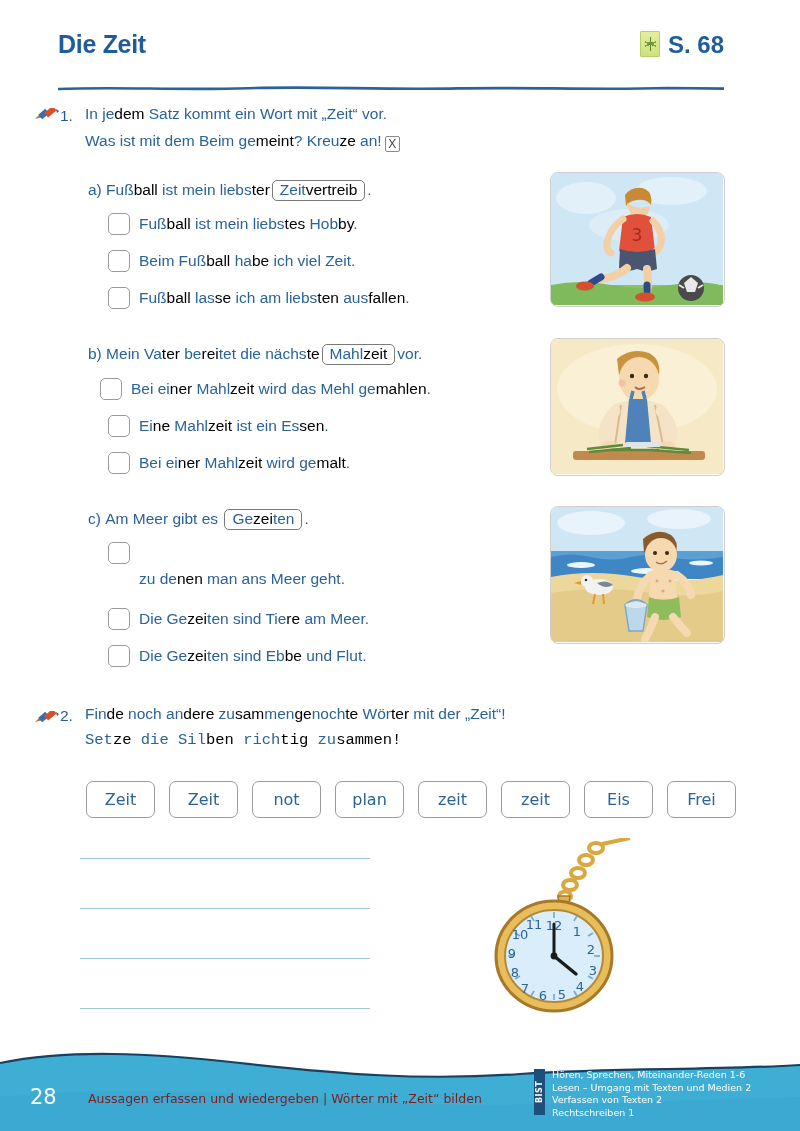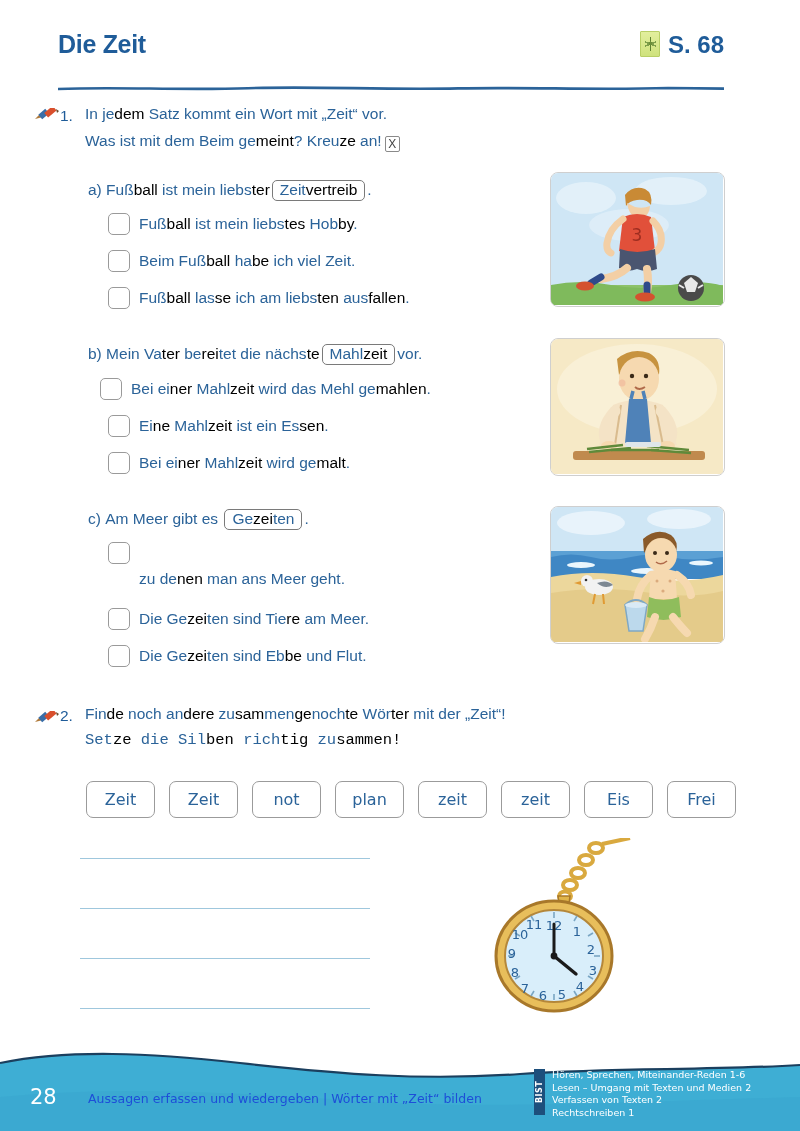--- a/index.html
+++ b/index.html
@@ -149,21 +149,21 @@
   .footer-wrap {
     position: absolute; left: 0; bottom: 0; width: 800px; height: 90px;
   }
   .footer-page {
     position: absolute; left: 30px; bottom: 22px;
     font-size: 21px; color: #ffffff; font-weight: normal;
     font-family: "DejaVu Sans", sans-serif;
   }
   .footer-title {
     position: absolute; left: 88px; bottom: 25px;
-    font-size: 12.5px; color: #1d4ed8;
+    font-size: 12.5px; color: #7f1d1d;
     font-family: "DejaVu Sans", sans-serif;
   }
   .bist-block {
     position: absolute; left: 534px; bottom: 12px;
     display: flex; align-items: flex-start; gap: 7px; margin-top: 48px;
   }
   .bist-tag {
     width: 11px; height: 46px;
     background: #1d4f7c;
     color: #ffffff;

